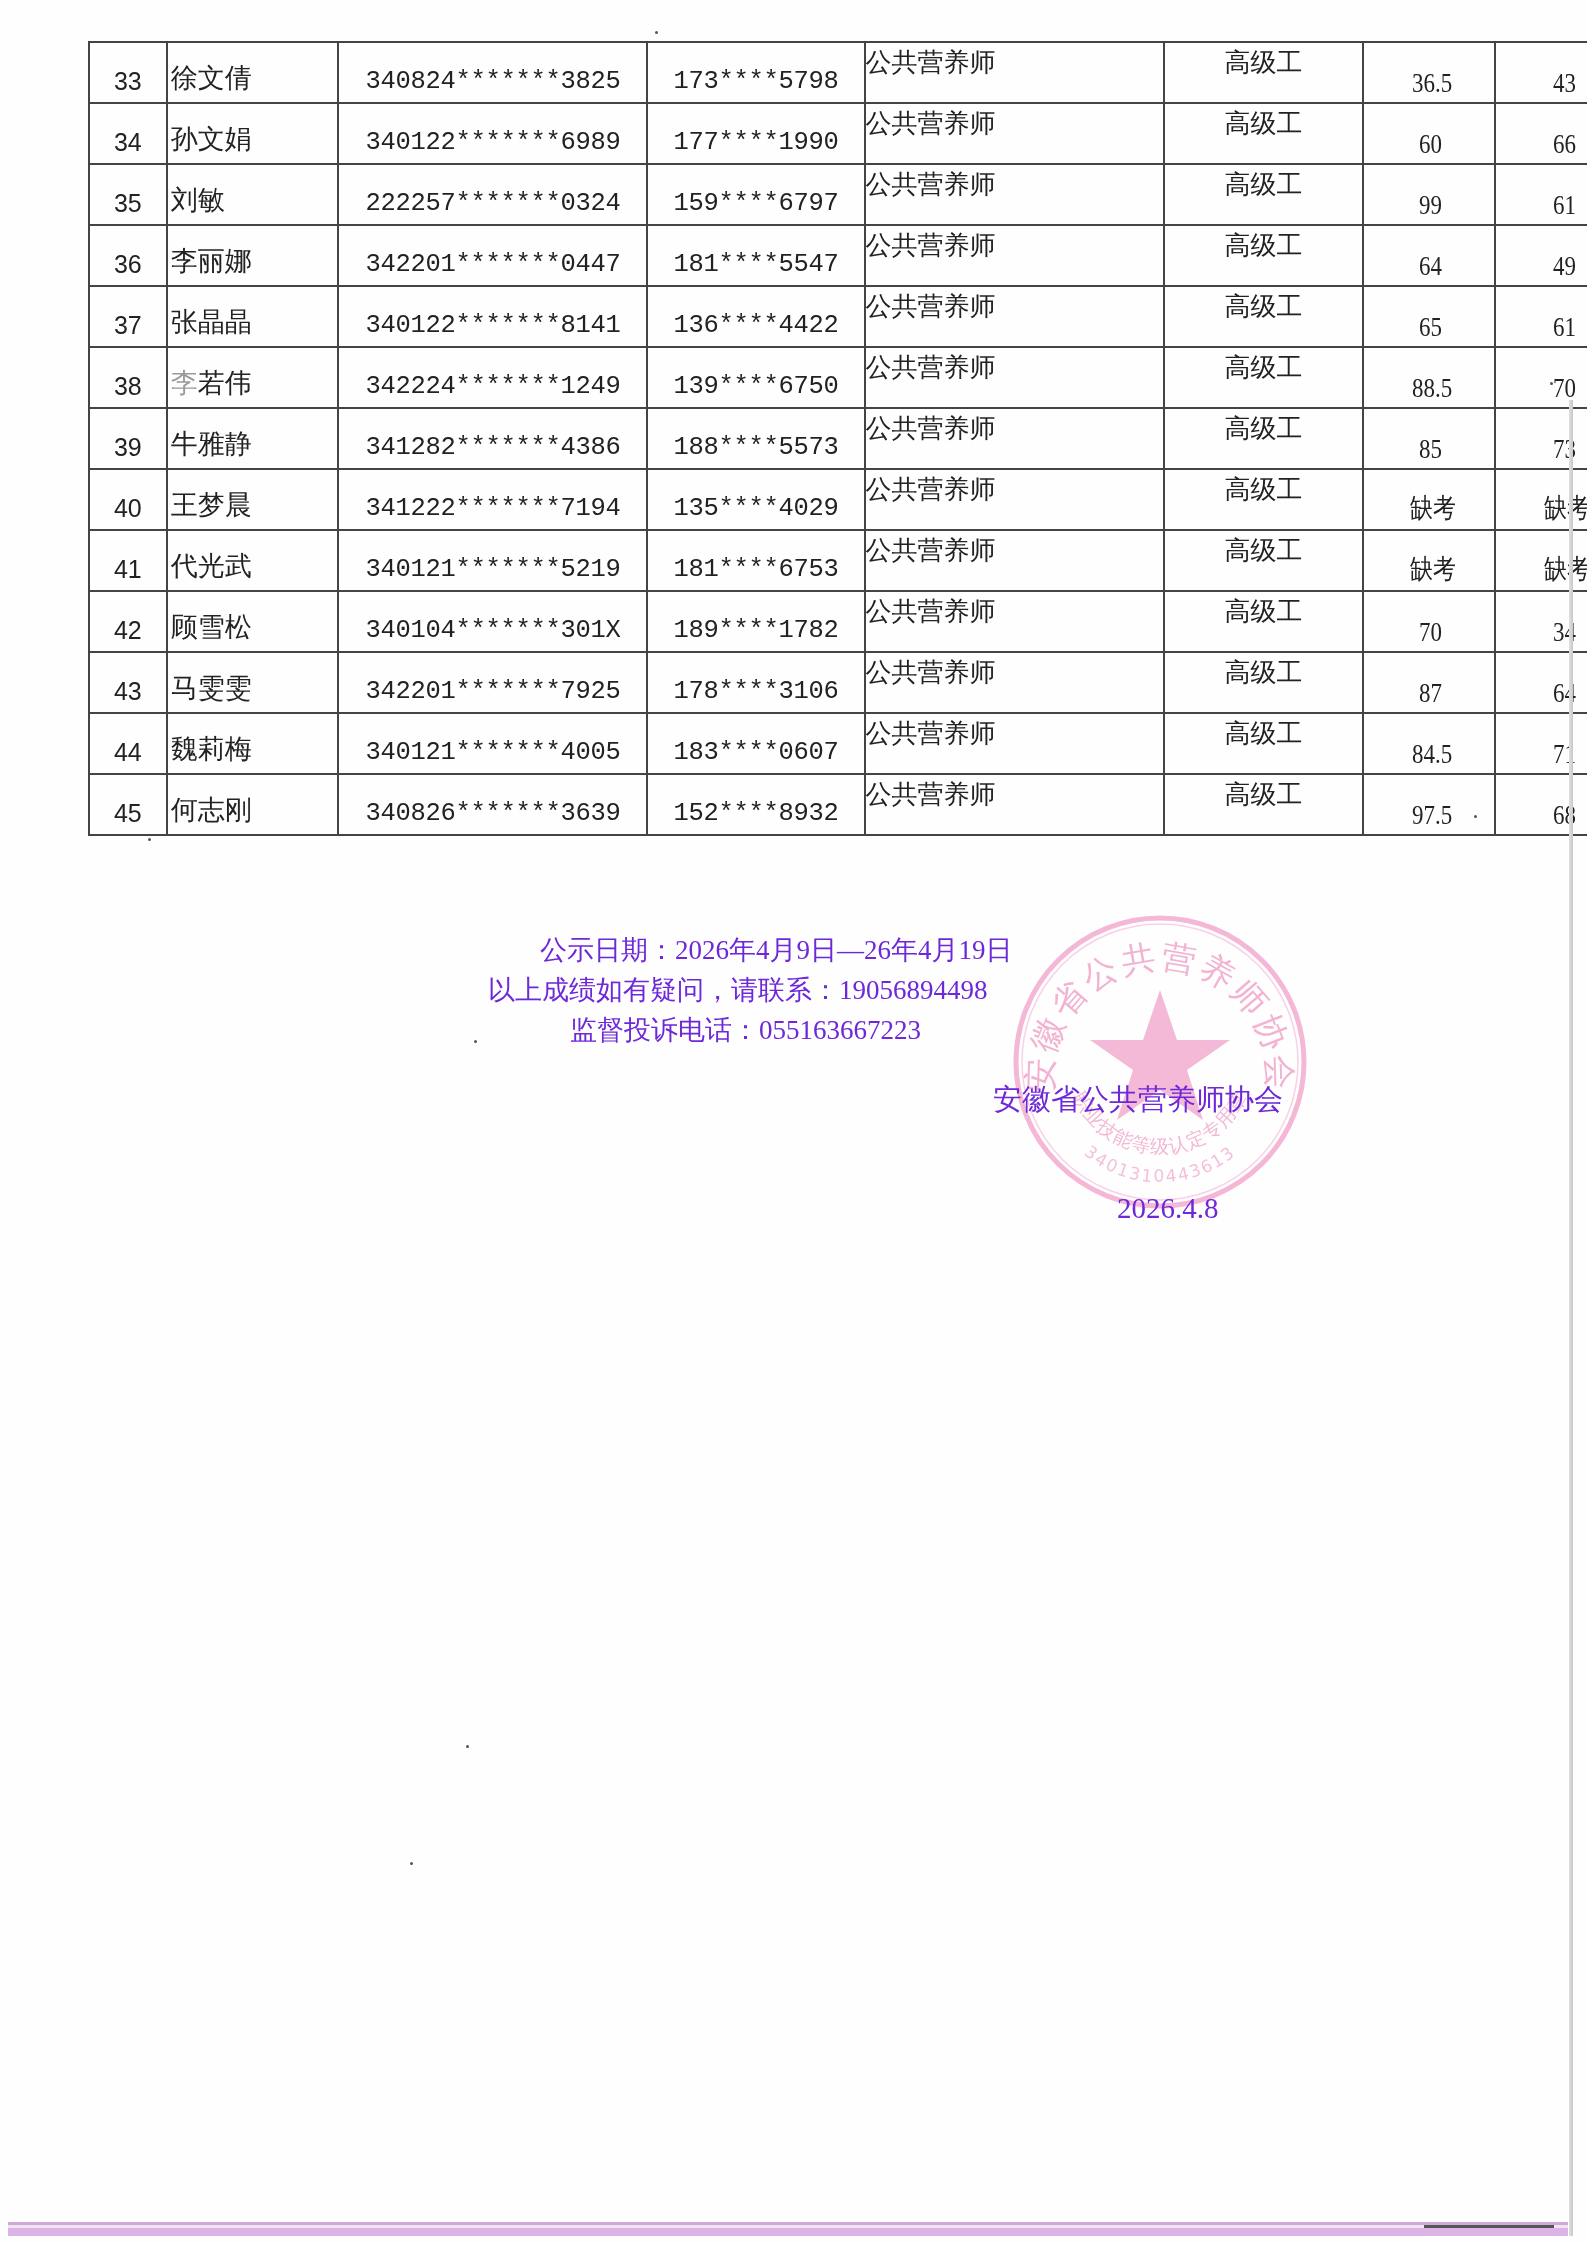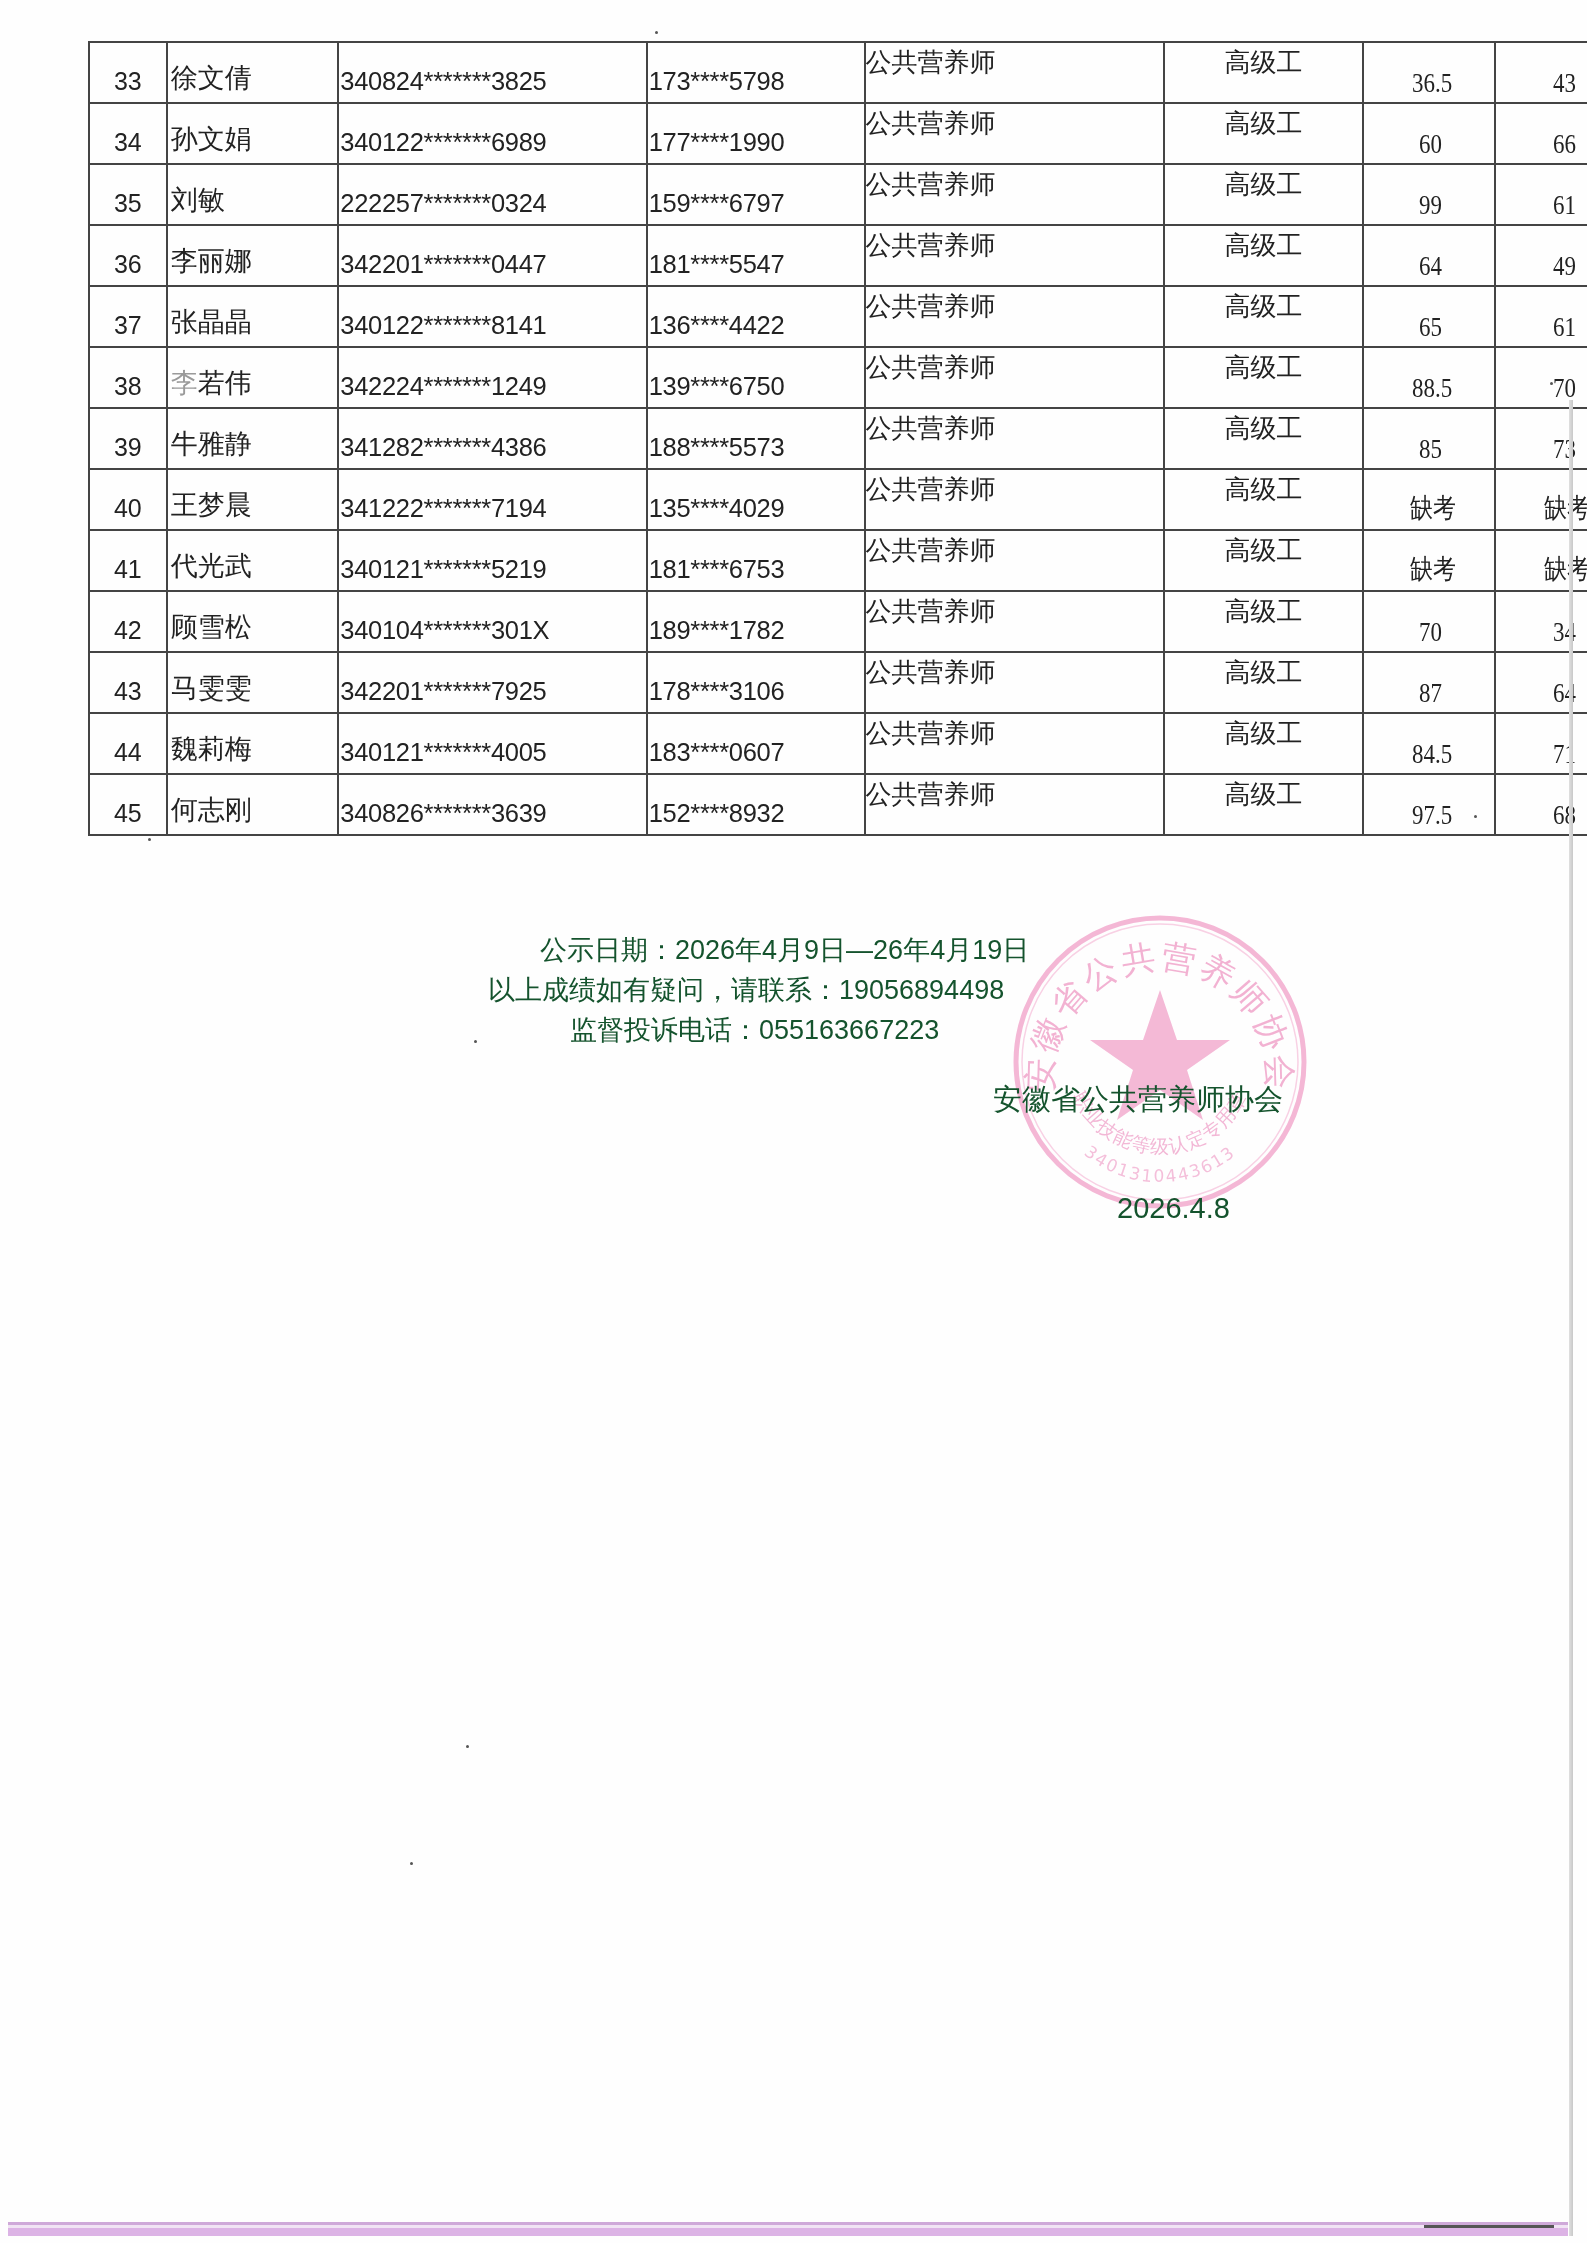--- a/index.html
+++ b/index.html
@@ -56,26 +56,27 @@
     }
     .cell-name {
       font-family: "DejaVu Sans", sans-serif;
       font-size: 27px;
       vertical-align: bottom;
       padding-left: 3px !important;
       padding-bottom: 6px !important;
     }
     .faded { color: #9a9a9a; }
     .cell-id, .cell-ph {
-      font-family: Liberation Sans, sans-serif;
+      font-family: Liberation Mono, monospace;
       font-size: 25.5px;
       vertical-align: bottom;
       padding-left: 1px !important;
       padding-bottom: 6px !important;
       letter-spacing: -0.3px;
+      text-align: center;
     }
     .cell-job {
       font-family: "DejaVu Serif", serif;
       font-size: 26px;
       text-align: left;
       vertical-align: top;
       padding-top: 2px !important;
     }
     .cell-lvl {
       font-family: "DejaVu Serif", serif;
@@ -91,23 +92,23 @@
       vertical-align: bottom;
       padding-right: 1px !important;
       padding-bottom: 3px !important;
       transform-origin: right bottom;
     }
     .cell-score span { display: inline-block; transform: scaleX(0.85); transform-origin: right center; }
 
     
     .notice {
       position: absolute;
-      font-family: Liberation Sans, sans-serif;
+      font-family: Liberation Serif, serif;
       font-size: 27px;
-      color: #14532d;
+      color: #6d28d9;
       white-space: nowrap;
       line-height: 1;
     }
     .notice-1 { left: 540px; top: 937px; }
     .notice-2 { left: 488px; top: 977px; }
     .notice-3 { left: 570px; top: 1017px; }
     .org-name { left: 993px; top: 1085px; font-size: 29px; z-index: 3; }
     .sign-date { left: 1117px; top: 1150px; font-size: 29px; z-index: 3; margin-top: 44px; }
 
     

